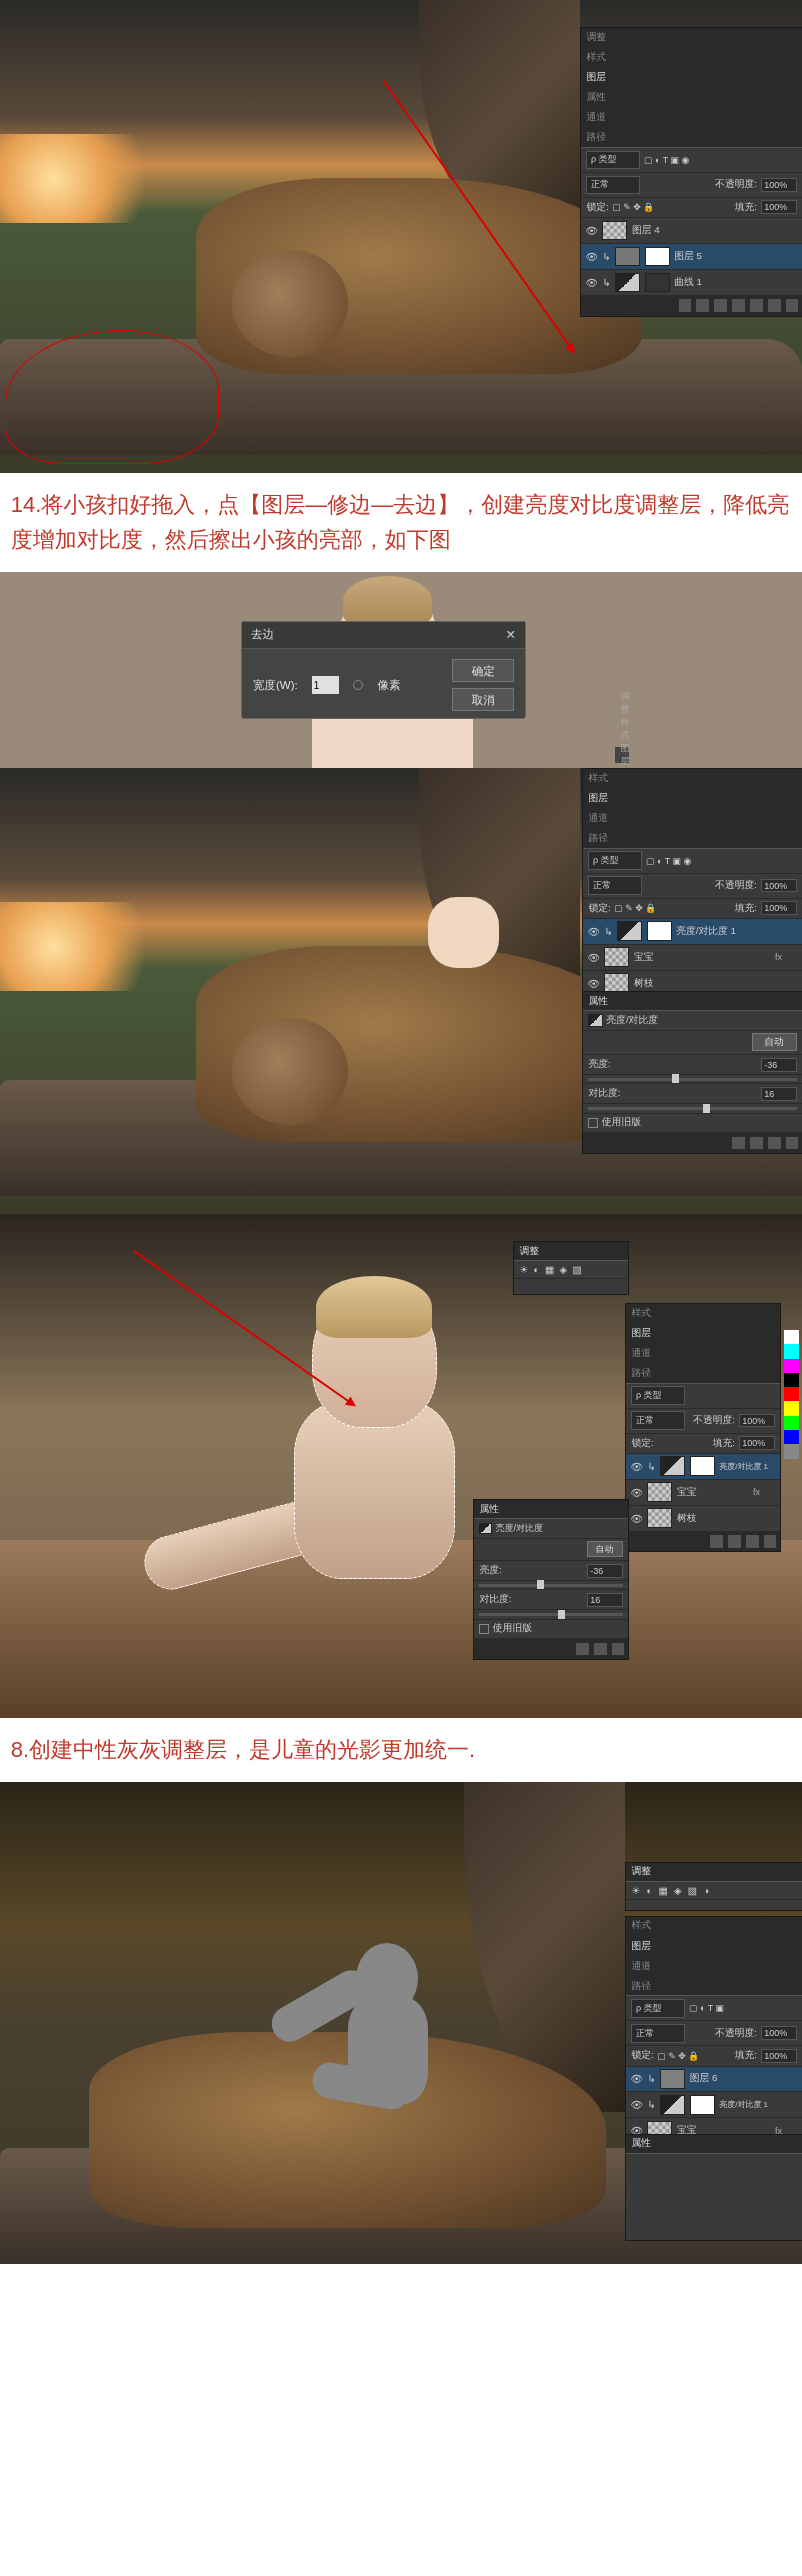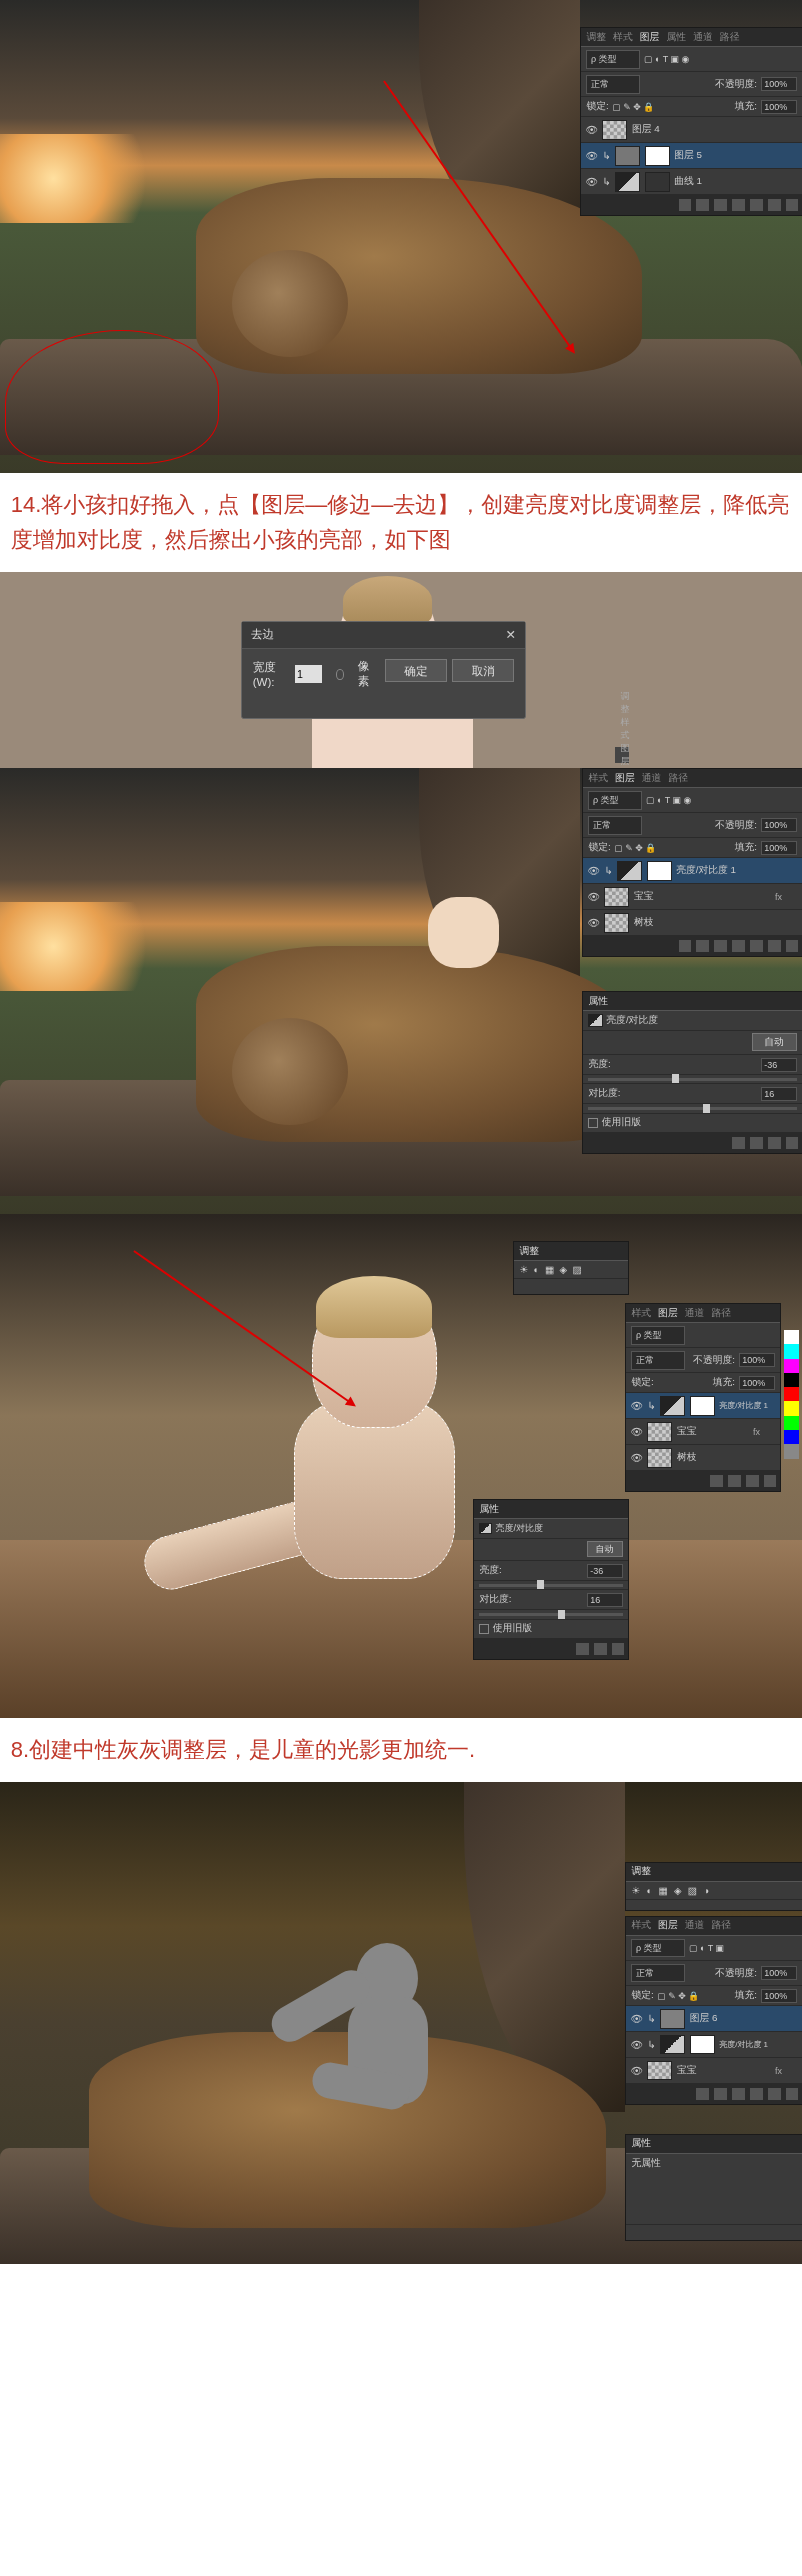--- a/index.html
+++ b/index.html
@@ -88,21 +88,21 @@
       font-size: 10.7px;
     }
     .dialog-radio {
       width: 10.7px; height: 10.7px;
       border: 0.9px solid #888;
       border-radius: 50%;
       display: inline-block;
     }
     .dialog-btns {
       display: flex;
-      flex-direction: row;
+      flex-direction: column;
       gap: 5.4px;
       margin-left: auto;
     }
     .dialog-btn {
       width: 62px; height: 23px;
       background: #555;
       border: 0.9px solid #777;
       color: #ddd;
       font-size: 11.6px;
       text-align: center;
@@ -119,20 +119,21 @@
       border: 0.9px solid #1a1a1a;
       color: #ccc;
       font-size: 9.8px;
     }
     .panel-tabs {
       display: flex;
       background: #2a2a2a;
       gap: 7.1px;
       padding: 2.7px 5.4px;
       border-bottom: 0.9px solid #555;
+      flex-direction: column;
     }
     .panel-tab { color: #888; font-size: 9.8px; }
     .panel-tab.active { color: #ddd; }
     .panel-row {
       display: flex;
       align-items: center;
       padding: 2.7px 5.4px;
       gap: 3.6px;
       border-bottom: 0.9px solid #2a2a2a;
     }
@@ -753,18 +754,15 @@
       <span class="footer-icon"></span>
       <span class="footer-icon"></span>
       <span class="footer-icon"></span>
     </div>
   </div>
 
   <div class="ps-panel" style="right:0; top:352px; width:178px; height:107px;">
     <div class="panel-tabs">
         <span class="panel-tab active">属性</span>
       </div>
-    <div class="panel-row" style="height:71px; align-items:flex-start">
-      <span>无属性</span>
-    </div>
   </div>
 </div>
 
 
 </body></html>

